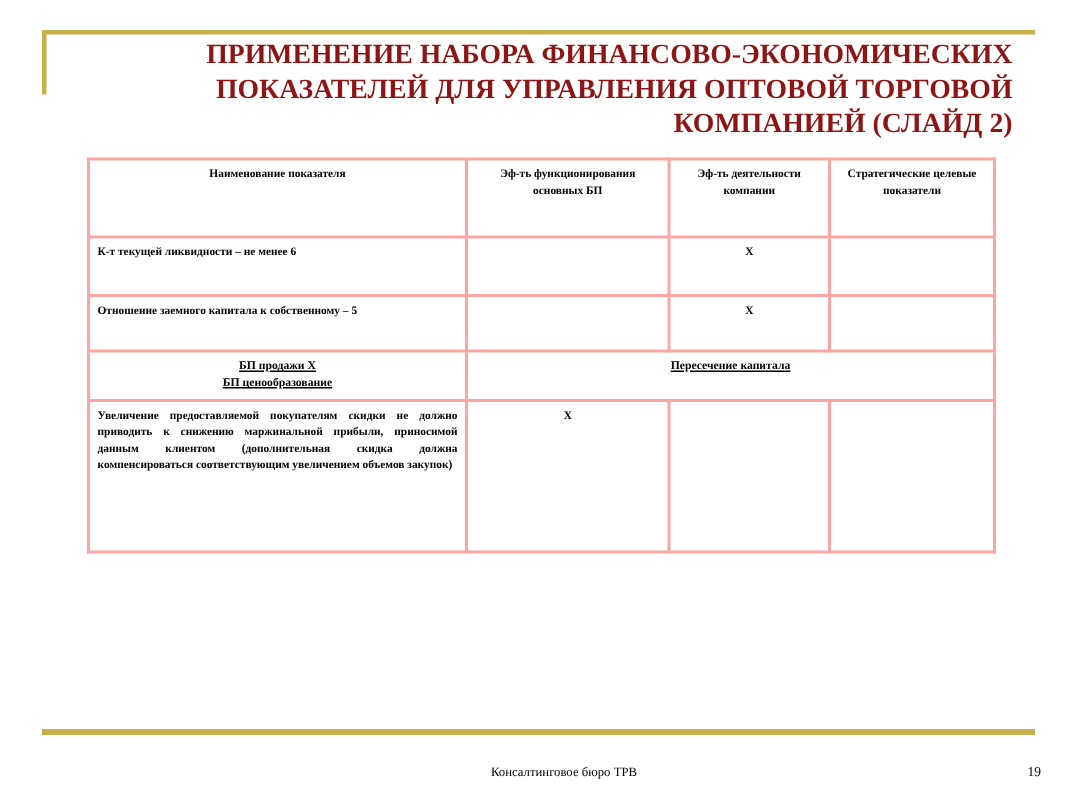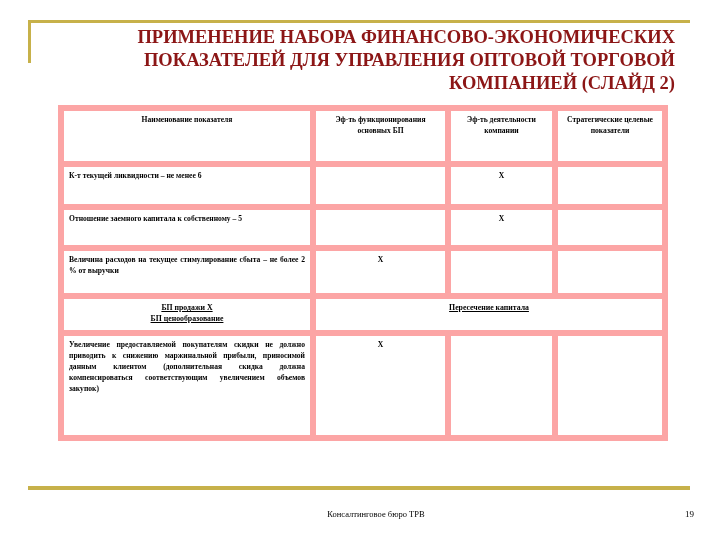--- a/index.html
+++ b/index.html
@@ -62,21 +62,21 @@
     left: 58px;
     top: 105px;
     width: 604px;
     border-collapse: collapse;
     table-layout: fixed;
     font-family: "Liberation Serif", "DejaVu Serif", serif;
     color: #000000;
   }
   #matrix-table td,
   #matrix-table th {
-    border: 6px solid #fca5a5;
+    border: 2px solid #fca5a5;
     padding: 3px 5px;
     vertical-align: top;
     font-size: 7.6px;
     line-height: 11px;
     font-weight: bold;
   }
   
   col.c1 { width: 252px; }
   col.c2 { width: 135px; }
   col.c3 { width: 107px; }
@@ -183,26 +183,20 @@
     </tr>
 
     <tr class="r2">
       <td class="label-cell">Отношение заемного капитала к собственному – 5</td>
       <td class="mark-cell"></td>
       <td class="mark-cell">Х</td>
       <td class="mark-cell"></td>
     </tr>
 
 
-    <tr class="r4">
-      <td class="label-cell">Величина расходов на текущее стимулирование сбыта – не более 2 % от выручки</td>
-      <td class="mark-cell">Х</td>
-      <td class="mark-cell"></td>
-      <td class="mark-cell"></td>
-    </tr>
 
     <tr class="r5">
       <td class="bp-cell">
         <span>БП продажи Х</span><br>
         <span>БП ценообразование</span>
       </td>
       <td class="cross-cell" colspan="3">
         <span>Пересечение капитала</span>
       </td>
     </tr>

